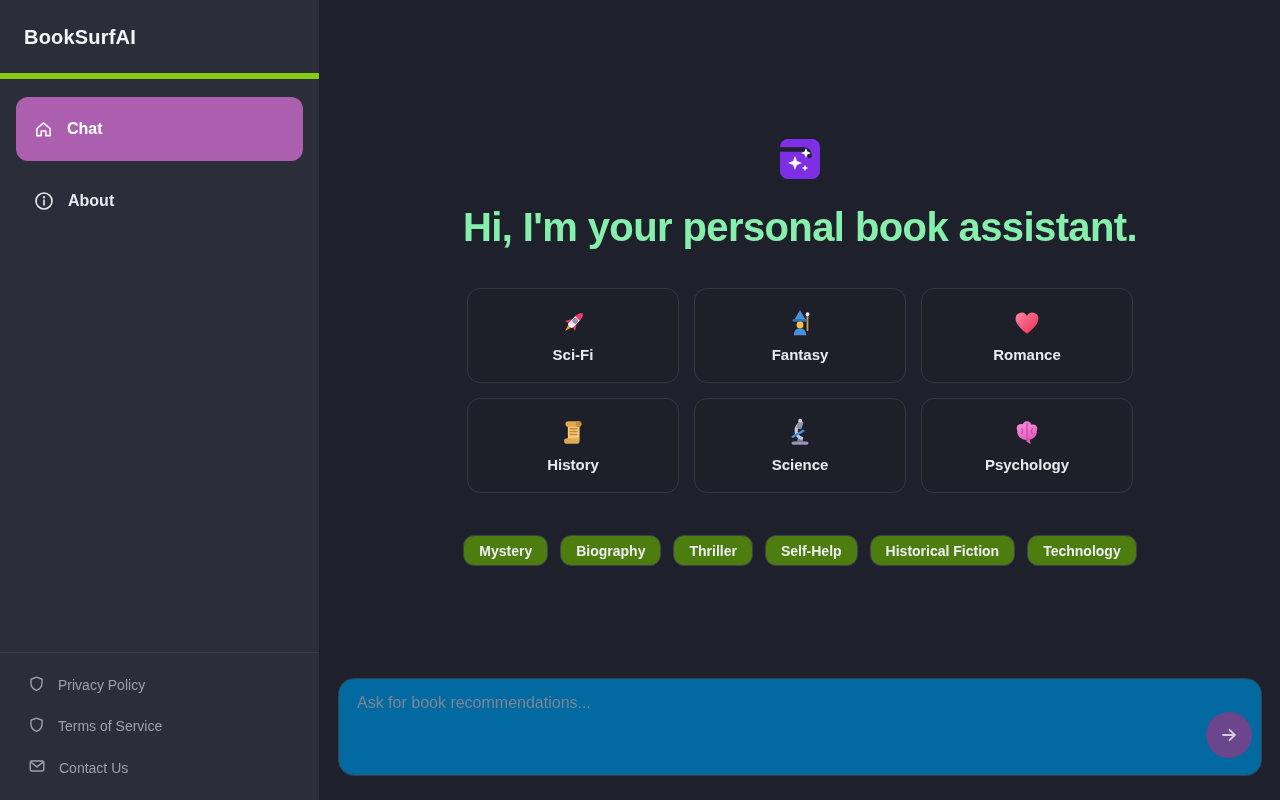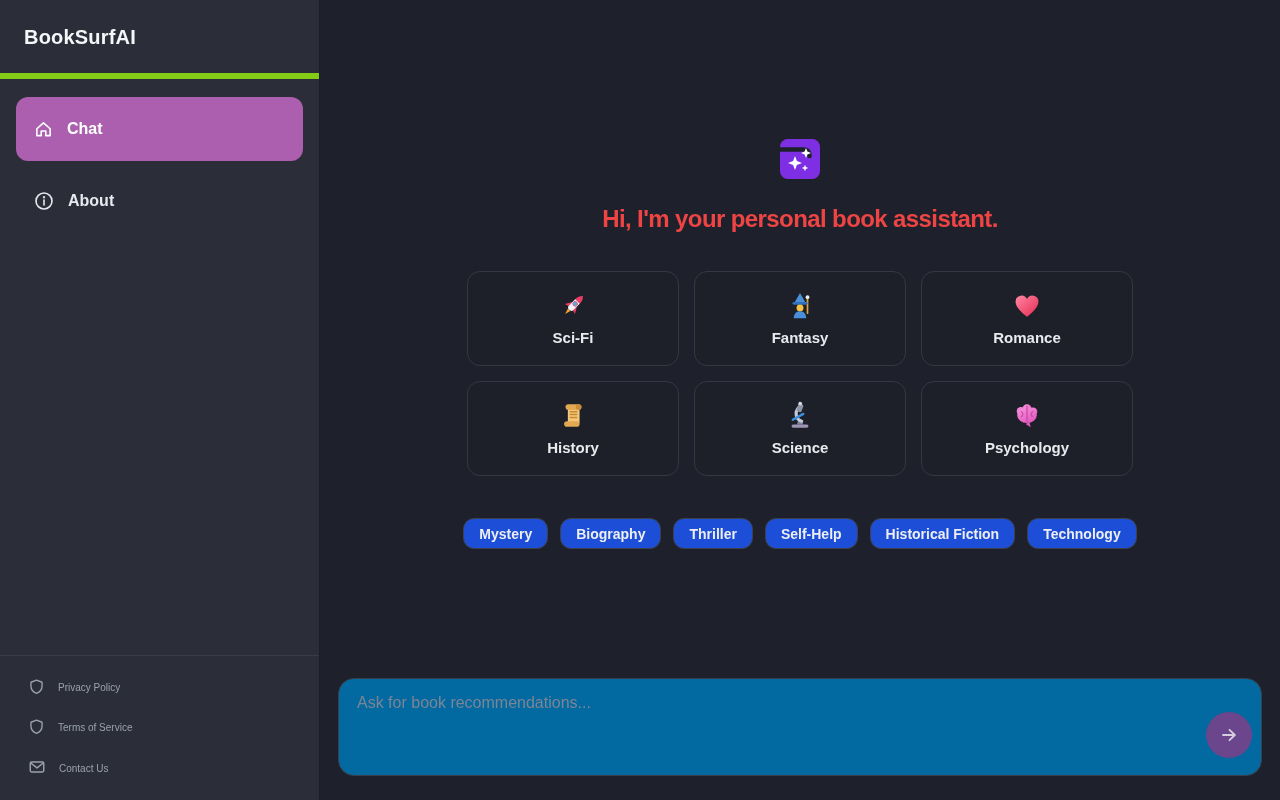--- a/index.html
+++ b/index.html
@@ -36,31 +36,31 @@
   .nav-item .icn { display:flex; align-items:center; }
   .sidebar-footer {
     margin-top:auto;
     border-top:1px solid #383c47;
     padding:22px 16px 22px 16px;
     display:flex; flex-direction:column; gap:21px;
   }
   .footer-item {
     display:flex; align-items:center; gap:13px;
     padding:0 12px;
-    color:#9aa1ad; font-size:10px; cursor:pointer;
+    color:#9aa1ad; font-size:14px; cursor:pointer;
   }
 
   
   .main { position:relative; flex:1; height:800px; }
   .hero { display:flex; flex-direction:column; align-items:center; }
   .hero-icon { margin-top:139px; width:40px; height:40px; }
   .hero-heading {
     margin-top:26px;
-    font-size:24px; font-weight:bold; letter-spacing:-0.6px;
-    color:#ef4444;
+    font-size:40px; font-weight:bold; letter-spacing:-0.6px;
+    color:#86efac;
   }
 
   .cards-grid {
     margin-top:38px;
     display:grid;
     grid-template-columns:repeat(3, 212px);
     column-gap:18px; row-gap:33px;gap:15px;
   }
   .cat-card {
     height:95px;
@@ -70,21 +70,21 @@
     display:flex; flex-direction:column; align-items:center; justify-content:center;
     gap:8px; cursor:pointer;
   }
   .cat-card .emoji { width:30px; height:30px; display:block; }
   .cat-label { font-size:15px; font-weight:600; color:#e8eaee; }
 
   .pills-row { margin-top:42px; display:flex; gap:12px; }
   .pill {
     height:31px; padding:0 15px;
     display:flex; align-items:center;
-    background:#1d4ed8;
+    background:#4d7c0f;
     border:1px solid #3d414d;
     border-radius:11px;
     font-size:14px; font-weight:600; color:#eceef2;
     cursor:pointer; white-space:nowrap;
   }
 
   .composer {
     position:absolute; left:18px; bottom:24px;
     width:924px; height:98px;
   }

